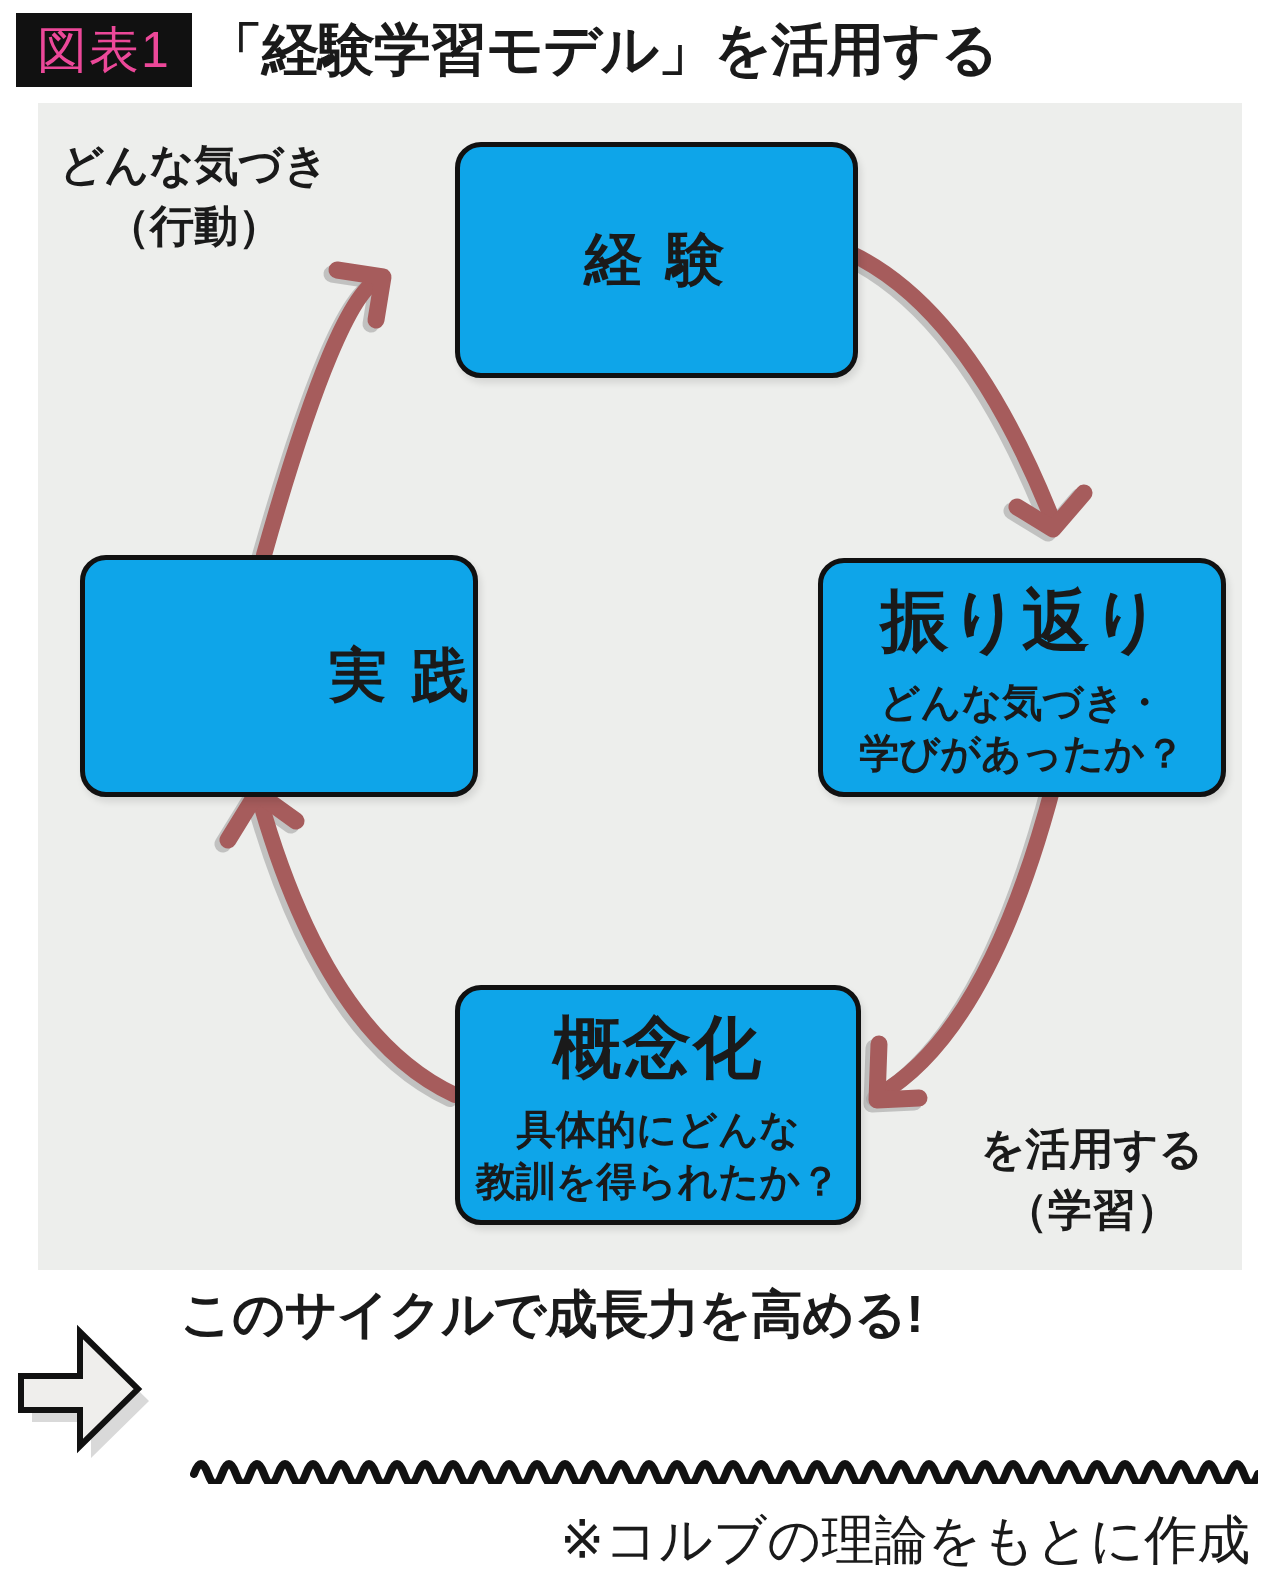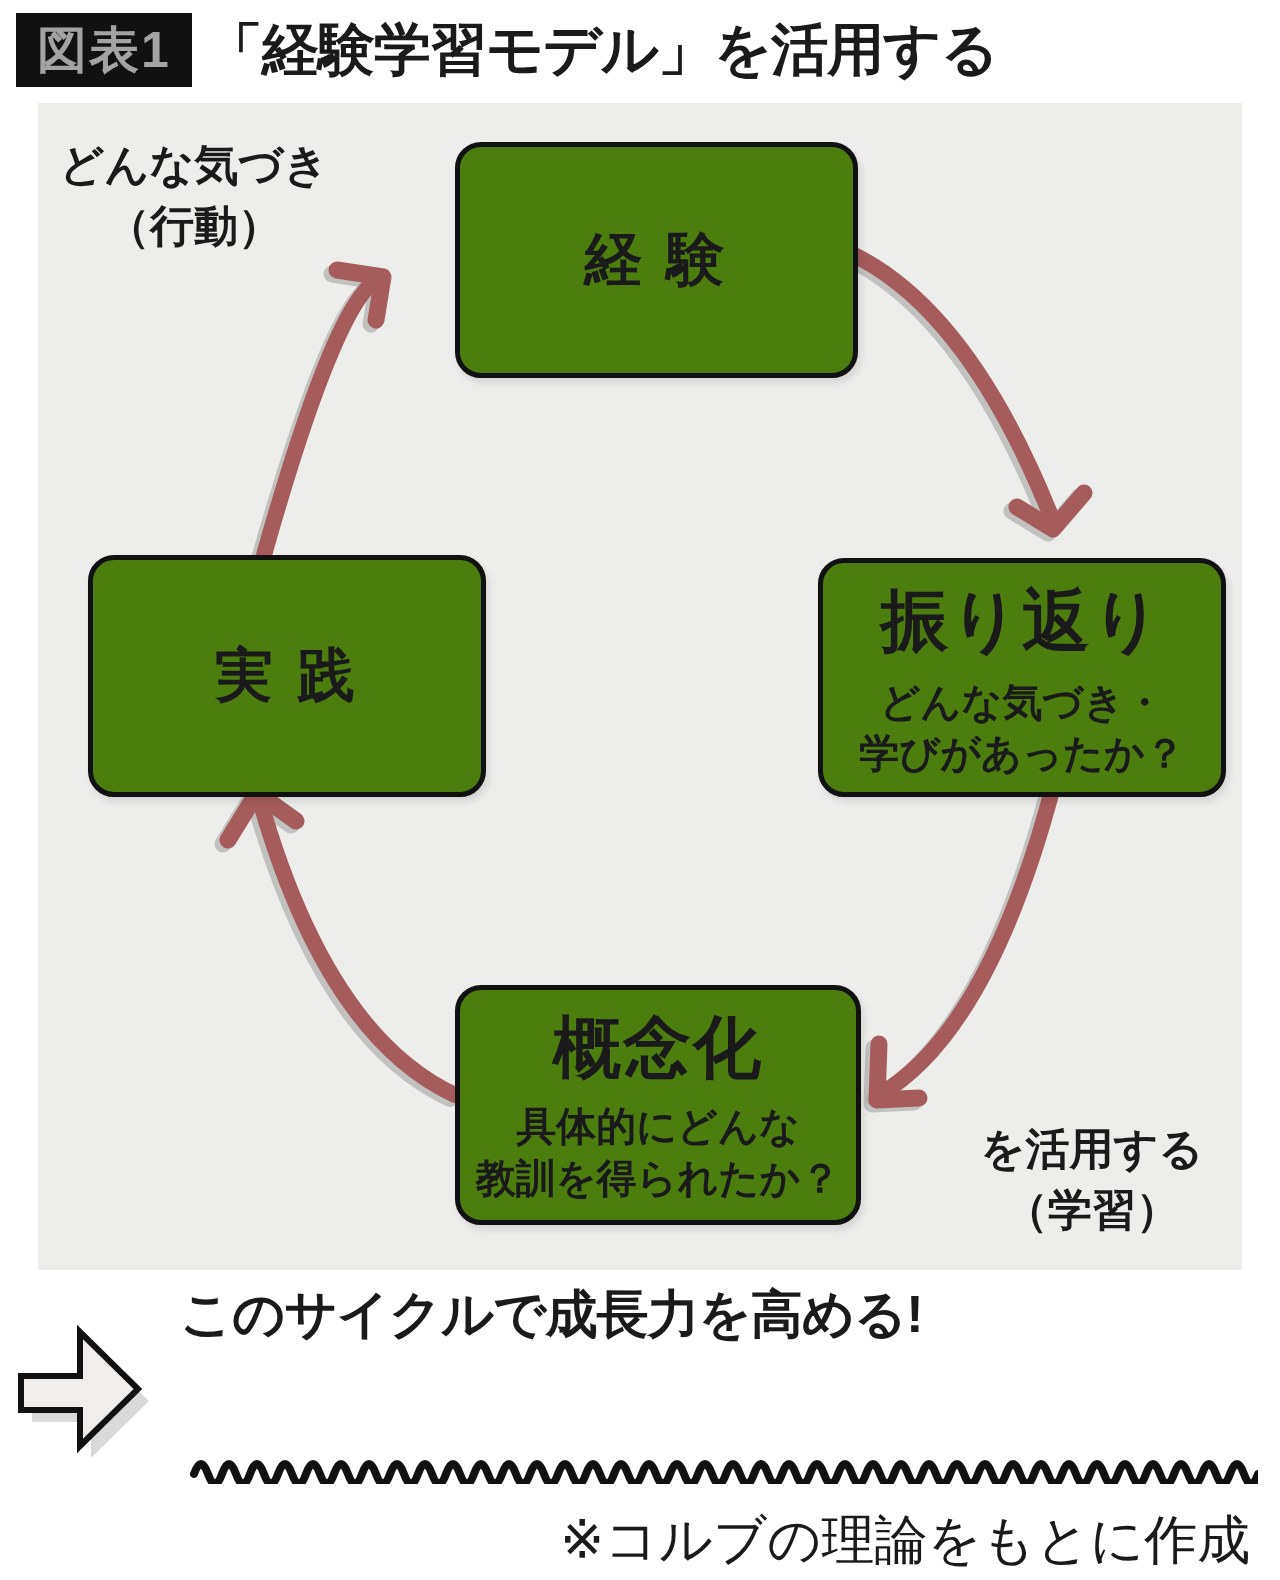--- a/index.html
+++ b/index.html
@@ -8,52 +8,52 @@
     font-family:"Liberation Sans","DejaVu Sans",sans-serif;color:#1a1a1a;
     overflow:hidden;
   }
   .abs{position:absolute;}
 
   
   .figure-badge{
     left:16px;top:13px;width:176px;height:74px;background:#111;
     display:flex;align-items:center;justify-content:center;
   }
-  .figure-badge span{color:#a3a3a3;font-size:50px;font-weight:700;letter-spacing:2px;}
+  .figure-badge span{color:#ec4899;font-size:50px;font-weight:400;letter-spacing:2px;}
   .page-title{
     left:206px;top:12px;height:76px;display:flex;align-items:center;
     font-size:57px;font-weight:900;letter-spacing:-1px;white-space:nowrap;
   }
 
   
   .panel{
     left:38px;top:103px;width:1204px;height:1167px;
     background:var(--panel-bg,#edeeec);
   }
   .cycle-svg{left:0;top:0;}
   .cycle-svg path{fill:none;stroke-linecap:round;stroke-linejoin:round;}
   .cycle-svg .shadow path{stroke:var(--shadow-gray,#a9a9a9);opacity:.65;}
   .cycle-svg .main path{stroke:var(--arrow-color,#a65c5c);}
   .cycle-svg path.shaft{stroke-width:16px;}
   .cycle-svg path.head{stroke-width:17px;}
 
   .node{
-    background:#4d7c0f;border:5px solid #111;border-radius:26px;
+    background:#0ea5e9;border:5px solid #111;border-radius:26px;
     display:flex;flex-direction:column;align-items:center;justify-content:center;
     box-shadow:3px 5px 7px rgba(0,0,0,.10);
     text-align:center;
   }
   .node .node-title{font-size:58px;font-weight:800;letter-spacing:4px;white-space:nowrap;}
   .node .node-title.small{font-size:68px;letter-spacing:2px;}
   .node .node-sub{font-size:40px;font-weight:700;line-height:1.28;margin-top:10px;white-space:nowrap;}
 
   .node-experience{left:417px;top:39px;width:393px;height:226px;}
   .node-reflection{left:780px;top:455px;width:398px;height:229px;}
-  .node-conceptualization{left:417px;top:882px;width:396px;height:230px;font-family:Liberation Mono, monospace;}
-  .node-practice{left:50px;top:452px;width:388px;height:232px;}
+  .node-conceptualization{left:417px;top:882px;width:396px;height:230px;}
+  .node-practice{left:42px;top:452px;width:388px;height:232px;align-items:flex-end;}
 
   .corner-label{
     font-size:44px;font-weight:800;line-height:1.38;text-align:center;white-space:nowrap;
   }
   .label-action{left:16px;top:32px;width:280px;}
   .label-learning{left:918px;top:1016px;width:272px;}
 
   
   .big-arrow-svg{left:18px;top:1324px;}
   .big-arrow-svg .arrow-shadow{fill:#d9d9d9;}

